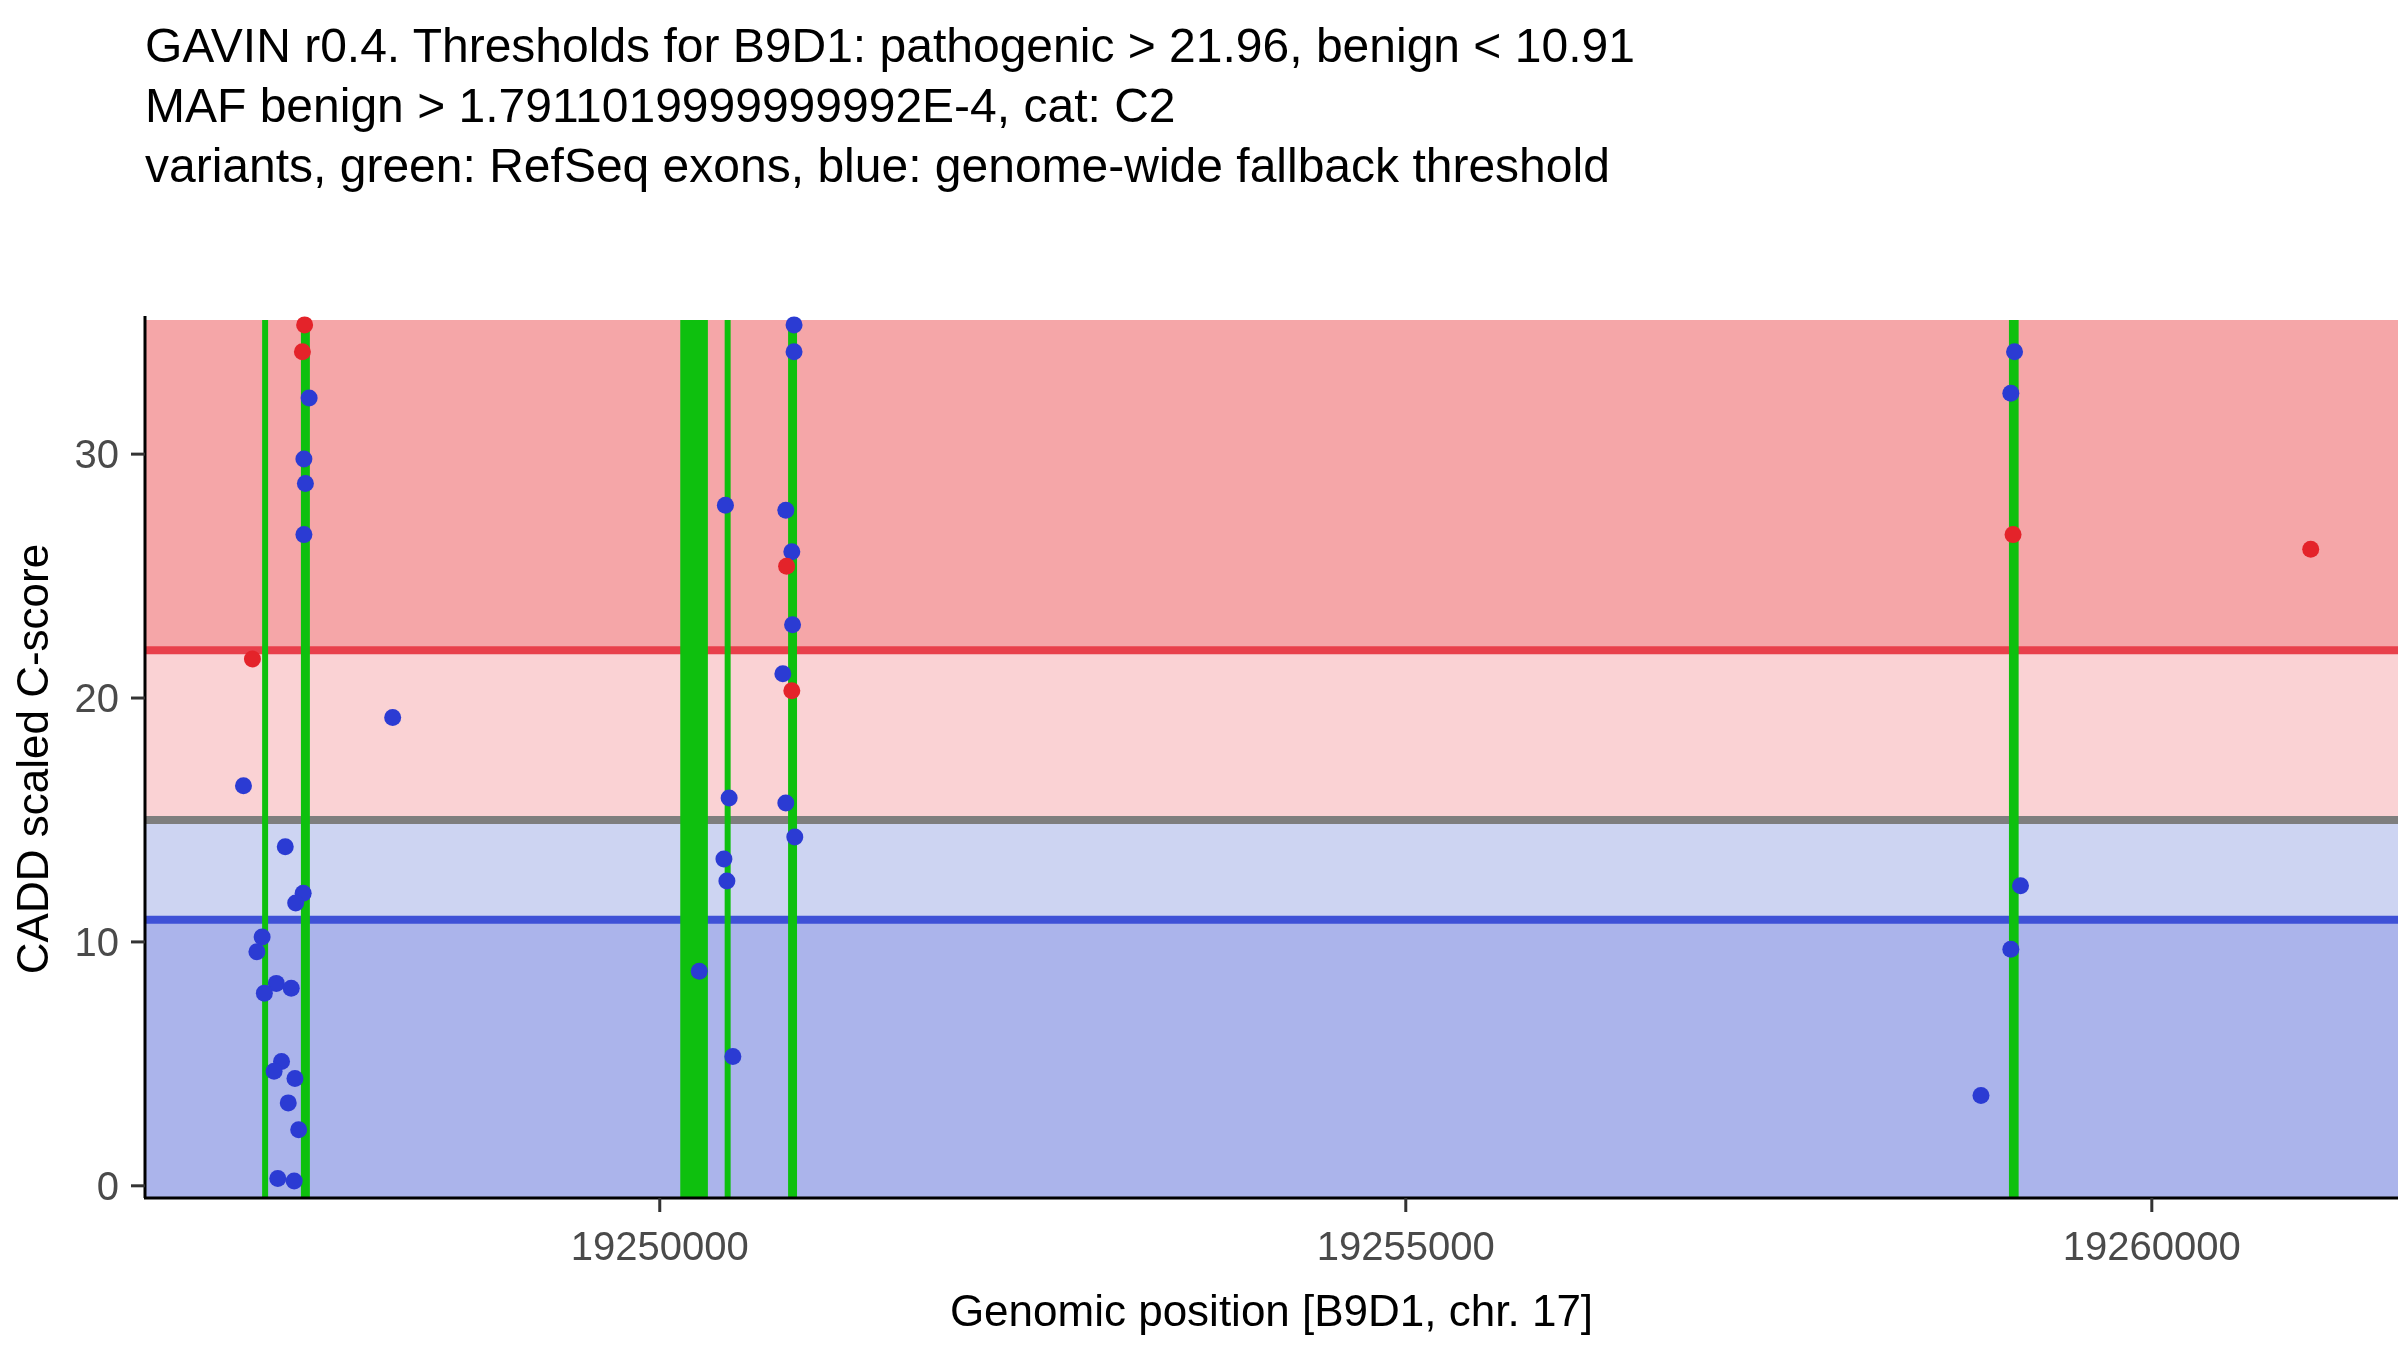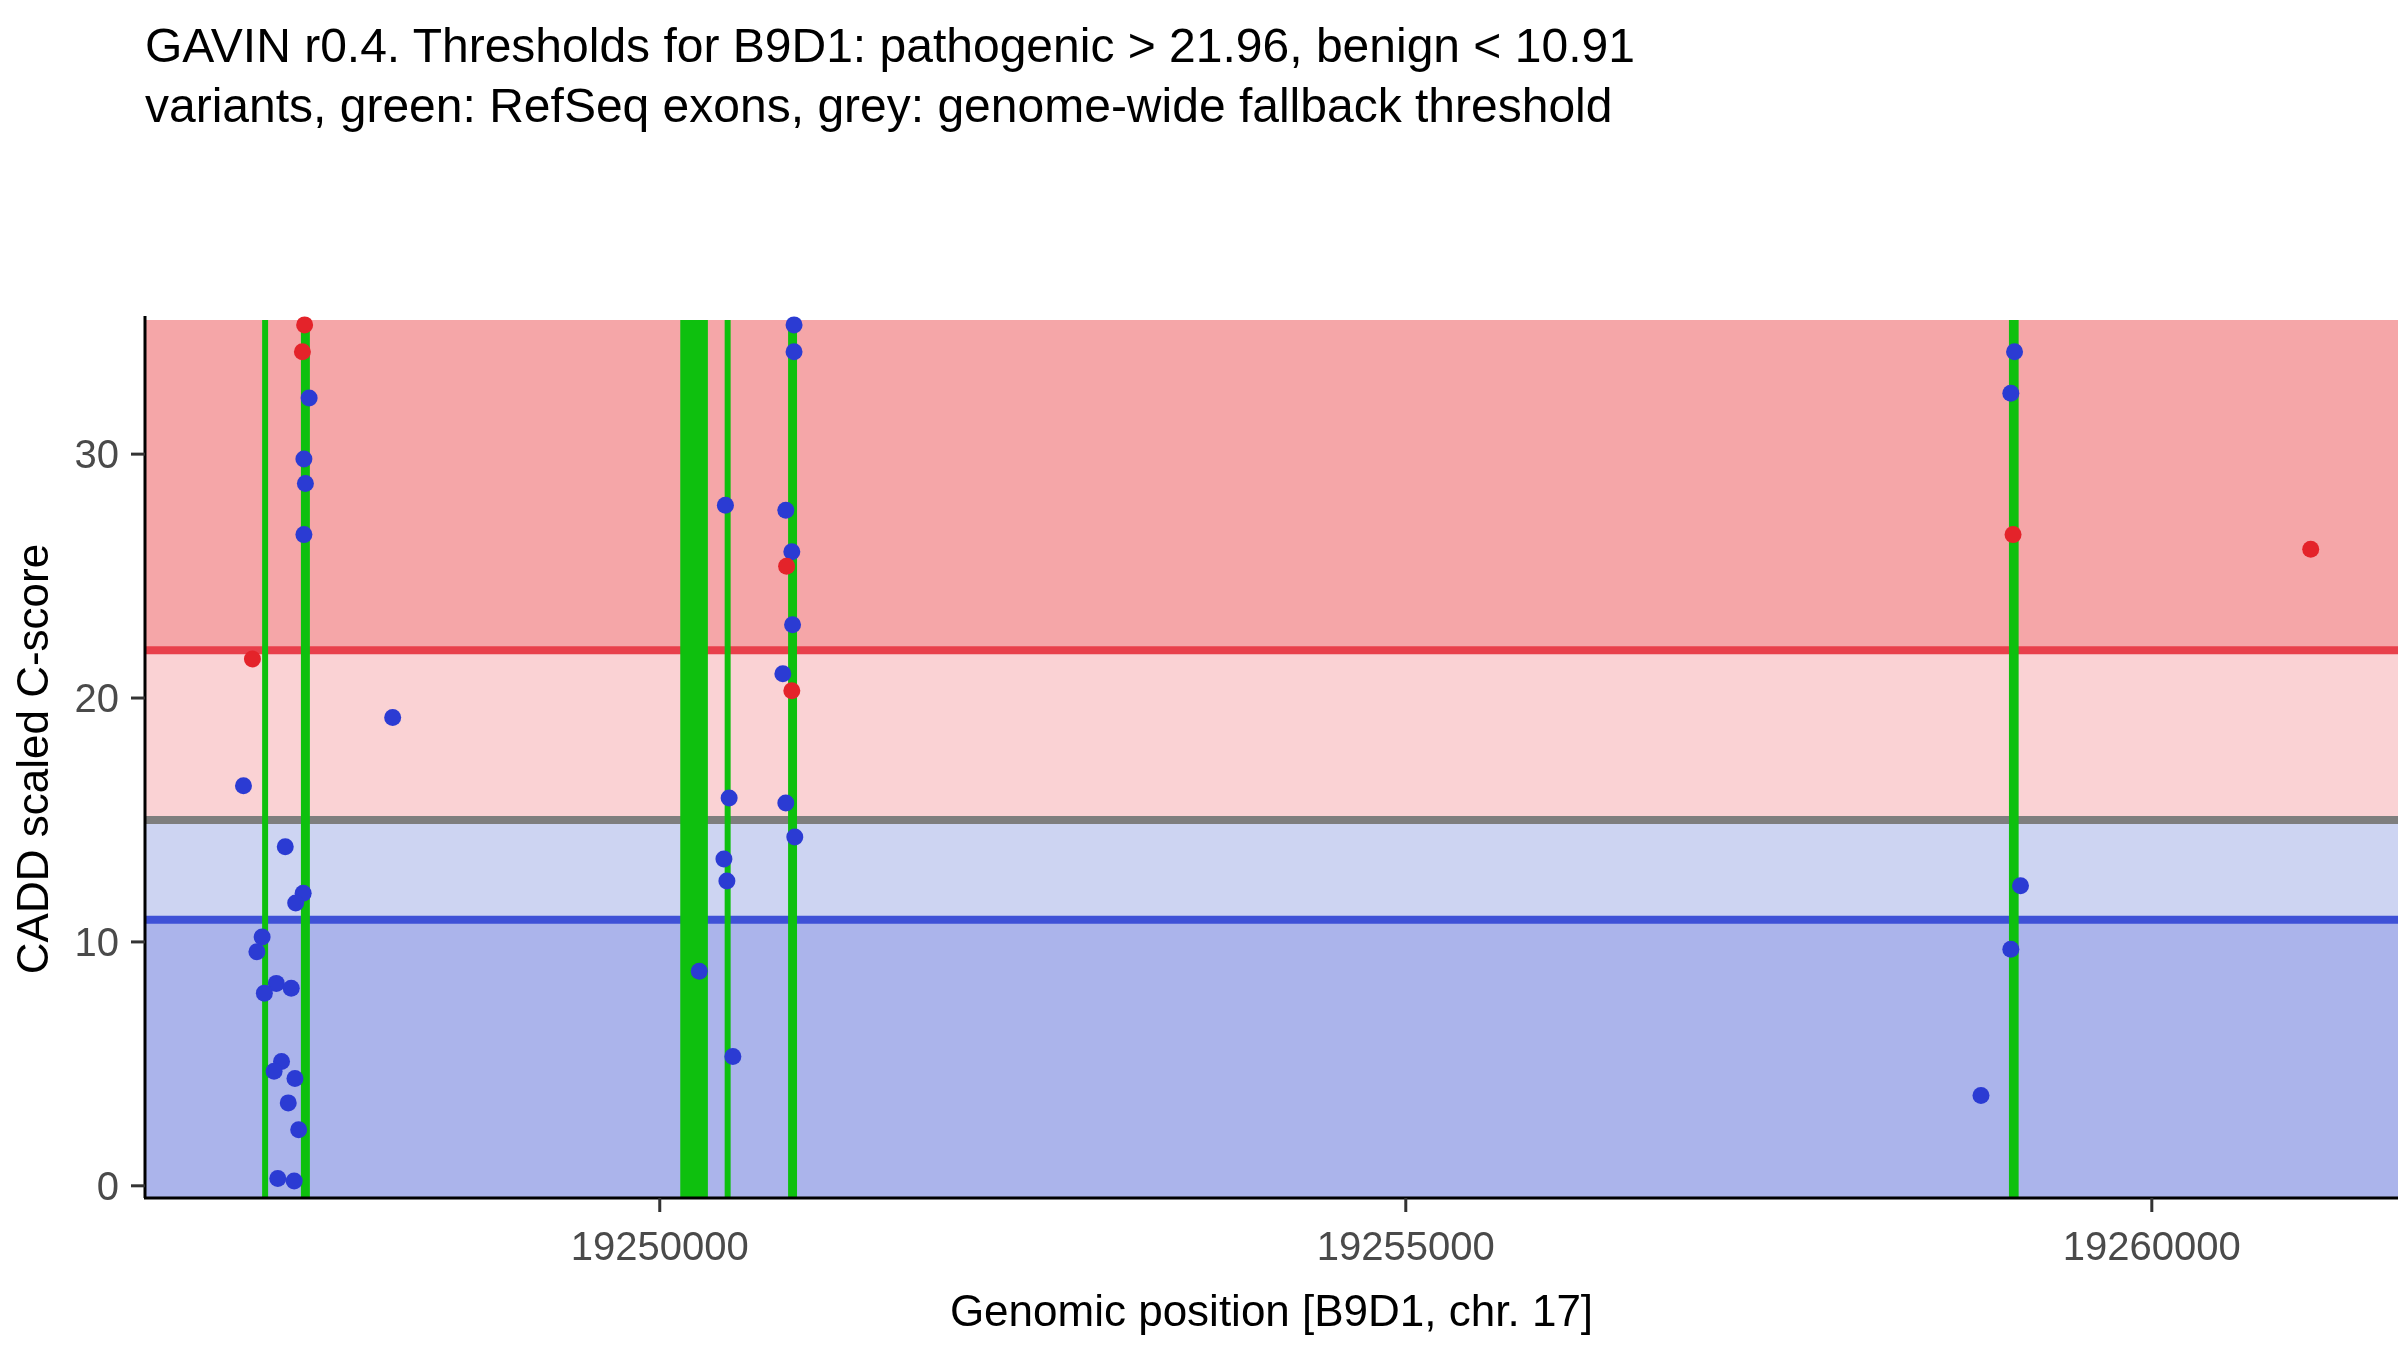--- a/index.html
+++ b/index.html
@@ -19,21 +19,22 @@
   #chart-svg { position:absolute; left:0; top:0; }
   text { font-family:"Liberation Sans", sans-serif; }
 </style>
 </head>
 <body>
 
 <div class="page">
 
   <div class="title-block">
     <div>GAVIN r0.4. Thresholds for B9D1: pathogenic &gt; 21.96, benign &lt; 10.91</div>
-    <div>variants, green: RefSeq exons, grey: genome-wide fallback threshold</div>
+    <div>MAF benign &gt; 1.7911019999999992E-4, cat: C2</div>
+    <div>variants, green: RefSeq exons, blue: genome-wide fallback threshold</div>
   </div>
 
   <svg id="chart-svg" width="2400" height="1350" viewBox="0 0 2400 1350">
       <rect x="145" y="320" width="2253" height="330.2255555555555" fill="#f5a6a8"></rect>
       <rect x="145" y="650.2255555555555" width="2253" height="169.74666666666667" fill="#fad2d4"></rect>
       <rect x="145" y="819.9722222222222" width="2253" height="99.7505555555556" fill="#cdd4f2"></rect>
       <rect x="145" y="919.7227777777778" width="2253" height="278.27722222222224" fill="#abb4eb"></rect>
       <line x1="145" x2="2398" y1="650.2255555555555" y2="650.2255555555555" stroke="#e8404b" stroke-width="8"></line>
       <line x1="145" x2="2398" y1="819.9722222222222" y2="819.9722222222222" stroke="#7e7e7e" stroke-width="8"></line>
       <line x1="145" x2="2398" y1="919.7227777777778" y2="919.7227777777778" stroke="#3e51d7" stroke-width="8"></line>

